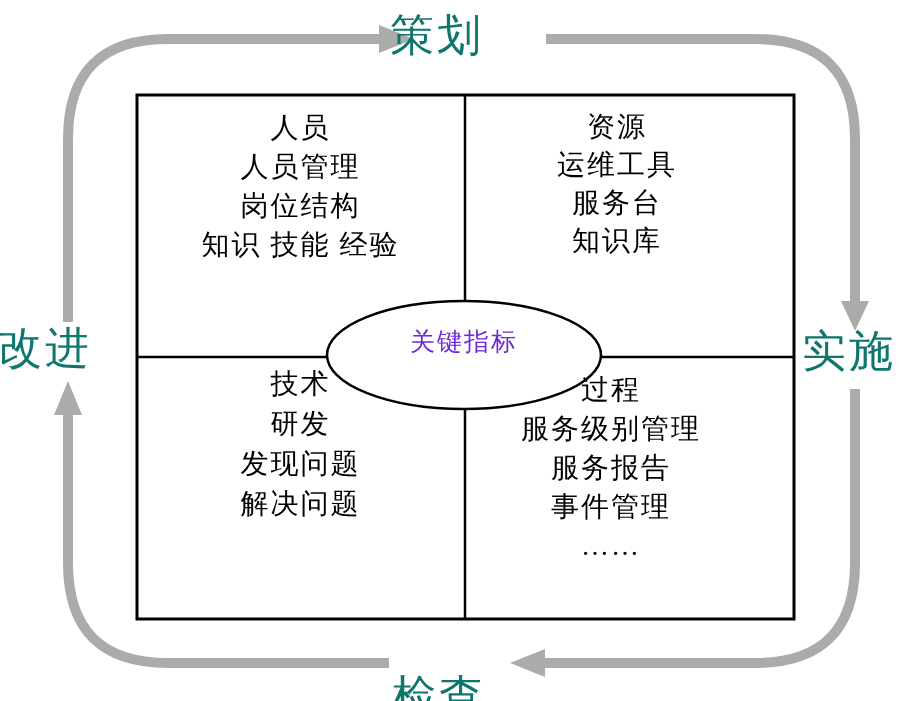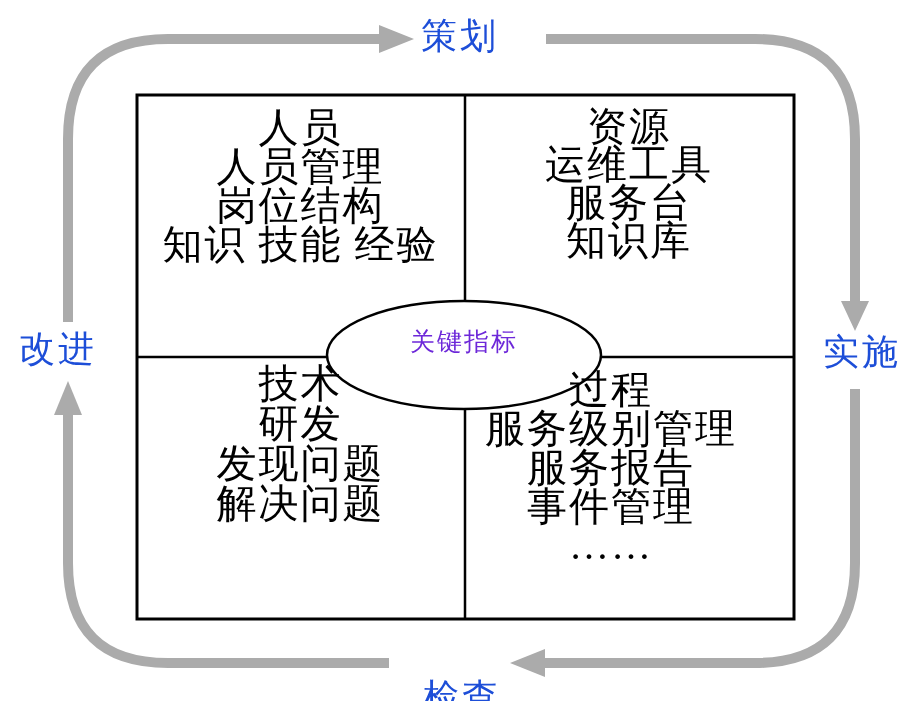--- a/index.html
+++ b/index.html
@@ -16,40 +16,40 @@
     font-family: "Liberation Serif", "DejaVu Serif", serif;
     color: #000000;
   }
   .stage svg {
     position: absolute;
     left: 0;
     top: 0;
   }
   .cycle-label {
     position: absolute;
-    font-size: 36px;
+    font-size: 44px;
     line-height: 44px;
     letter-spacing: 3px;
-    text-align: center;
-    color: #1d4ed8;
+    text-align: left;
+    color: #0f766e;
     white-space: nowrap;
   }
   .quad {
     position: absolute;
     text-align: center;
-    font-size: 40px;
+    font-size: 28px;
     letter-spacing: 2px;
     color: #000000;
   }
   .quad .line {
     white-space: nowrap;
   }
   .q-tl { left: 137px; top: 108px; width: 327px; }
   .q-tl .line { line-height: 39px; }
-  .q-tr { left: 464px; top: 108px; width: 330px; }
+  .q-tr { left: 452px; top: 108px; width: 330px; }
   .q-tr .line { line-height: 38px; }
   .q-bl { left: 137px; top: 364px; width: 327px; }
   .q-bl .line { line-height: 40px; }
   .q-br { left: 464px; top: 370px; width: 294px; }
   .q-br .line { line-height: 39px; }
   .center-label {
     position: absolute;
     left: 327px;
     top: 324px;
     width: 274px;

